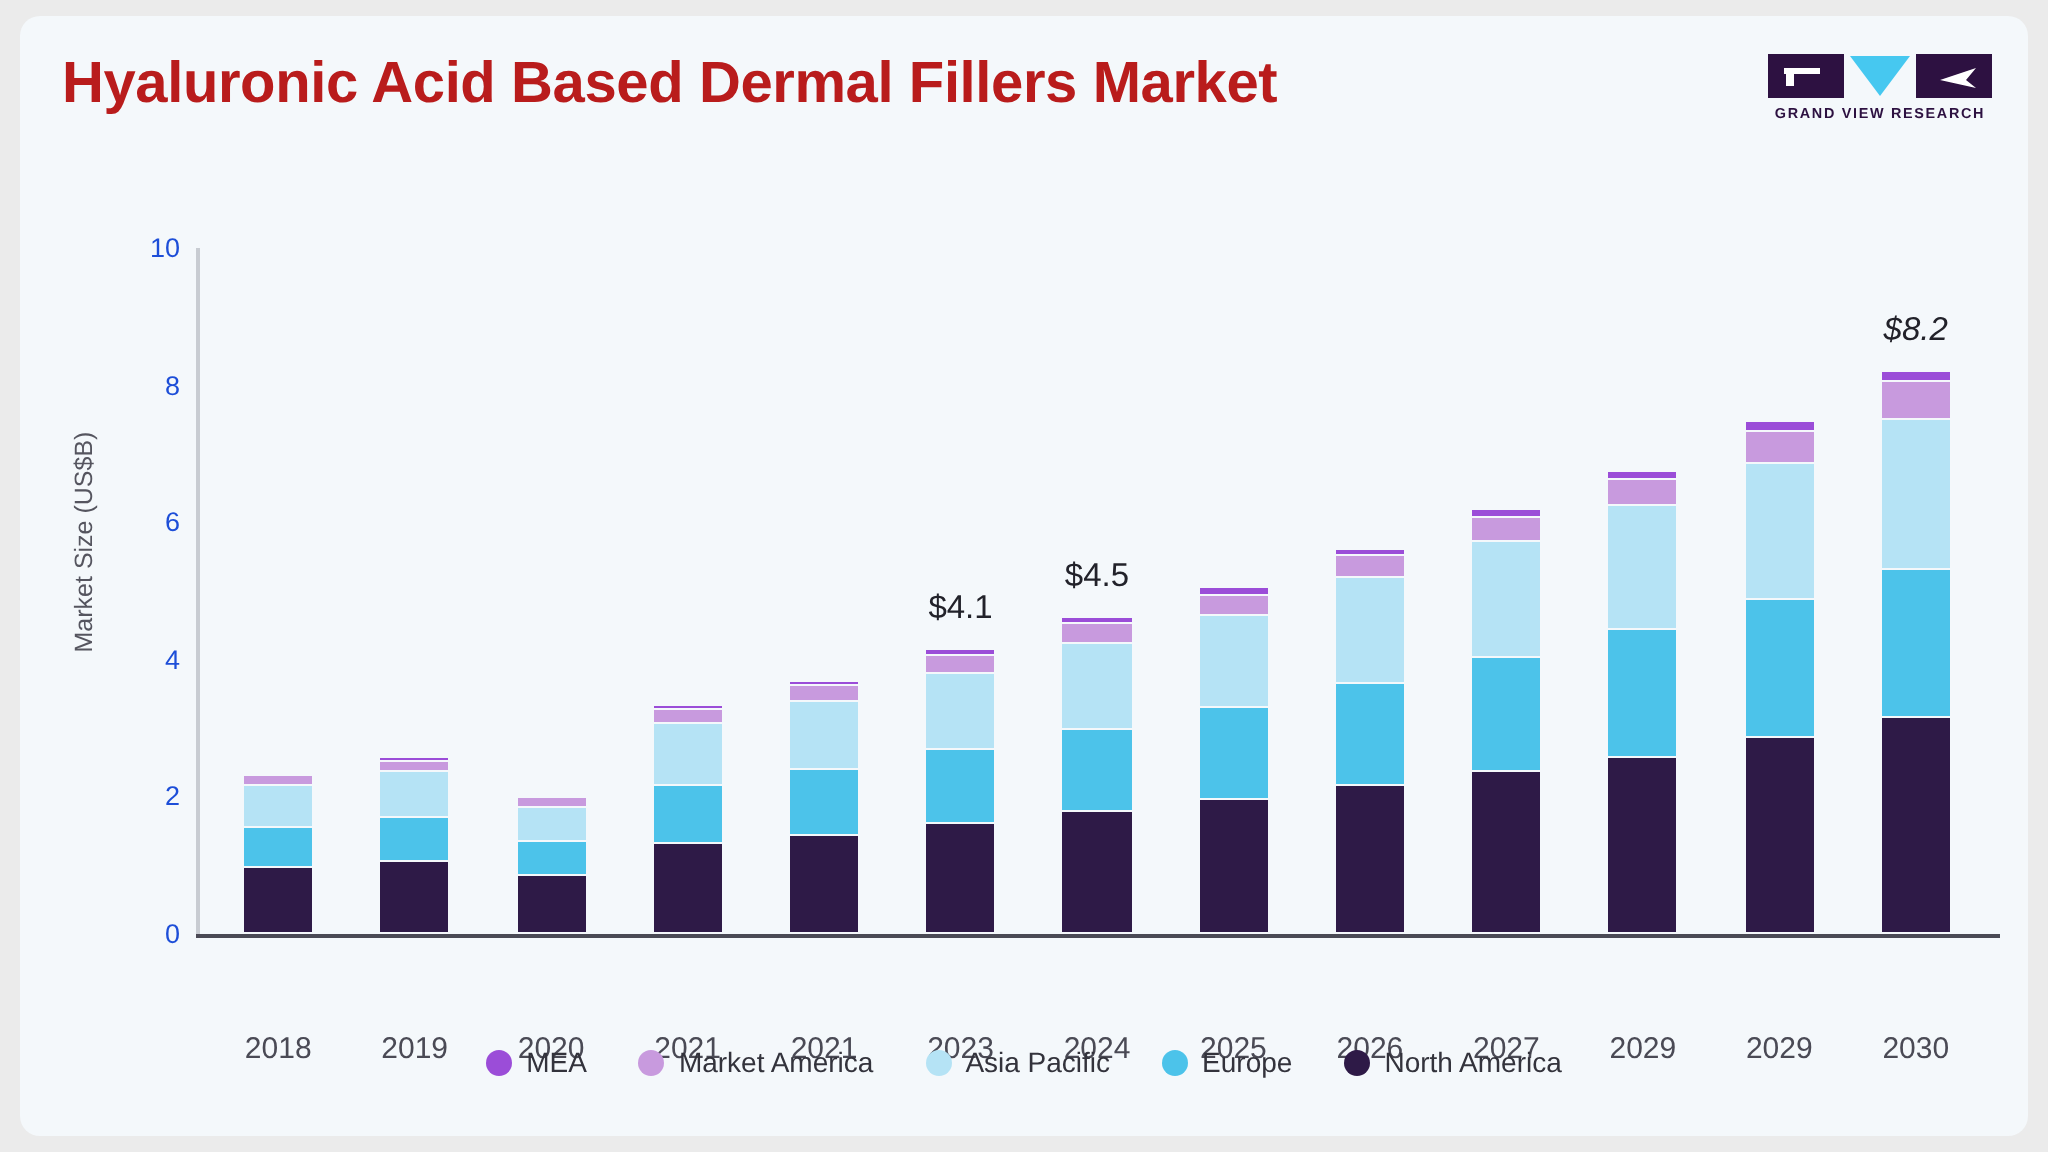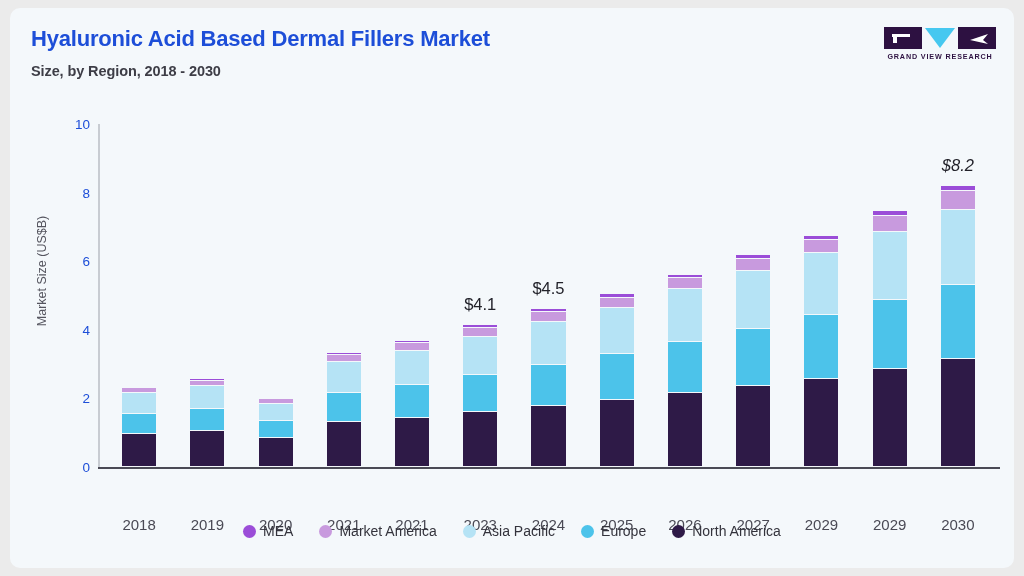--- a/index.html
+++ b/index.html
@@ -31,23 +31,23 @@
   .header {
     position: absolute;
     left: 0; top: 0;
     width: 100%;
     height: 96px;
   }
   .title {
     position: absolute;
     left: 21px;
     top: 18px;
-    font-size: 22px;
+    font-size: 29px;
     font-weight: bold;
-    color: #1d4ed8;
+    color: #b91c1c;
     letter-spacing: -0.2px;
     white-space: nowrap;
   }
   .subtitle {
     position: absolute;
     left: 21px;
     top: 55px;
     font-size: 14.5px;
     font-weight: bold;
     color: #3d3d46;
@@ -194,21 +194,20 @@
     white-space: nowrap;
   }
 </style>
 </head>
 <body>
 
 <div class="card">
 
   <div class="header">
     <div class="title">Hyaluronic Acid Based Dermal Fillers Market</div>
-    <div class="subtitle">Size, by Region, 2018 - 2030</div>
 
     <div class="logo">
       <div class="logo-mark">
         <svg width="112" height="24" viewBox="0 0 112 24">
           <rect x="0" y="1" width="38" height="22" fill="#2d1141"></rect>
           <path d="M8 8 H26 V11 H13 V17 H9 V11 H8 Z" fill="#ffffff"></path>
           <polygon points="41,2 71,2 56,22" fill="#46c8f0"></polygon>
           <rect x="74" y="1" width="38" height="22" fill="#2d1141"></rect>
           <path d="M104 8 L86 14 L104 18 L99 14 Z" fill="#ffffff"></path>
         </svg>

